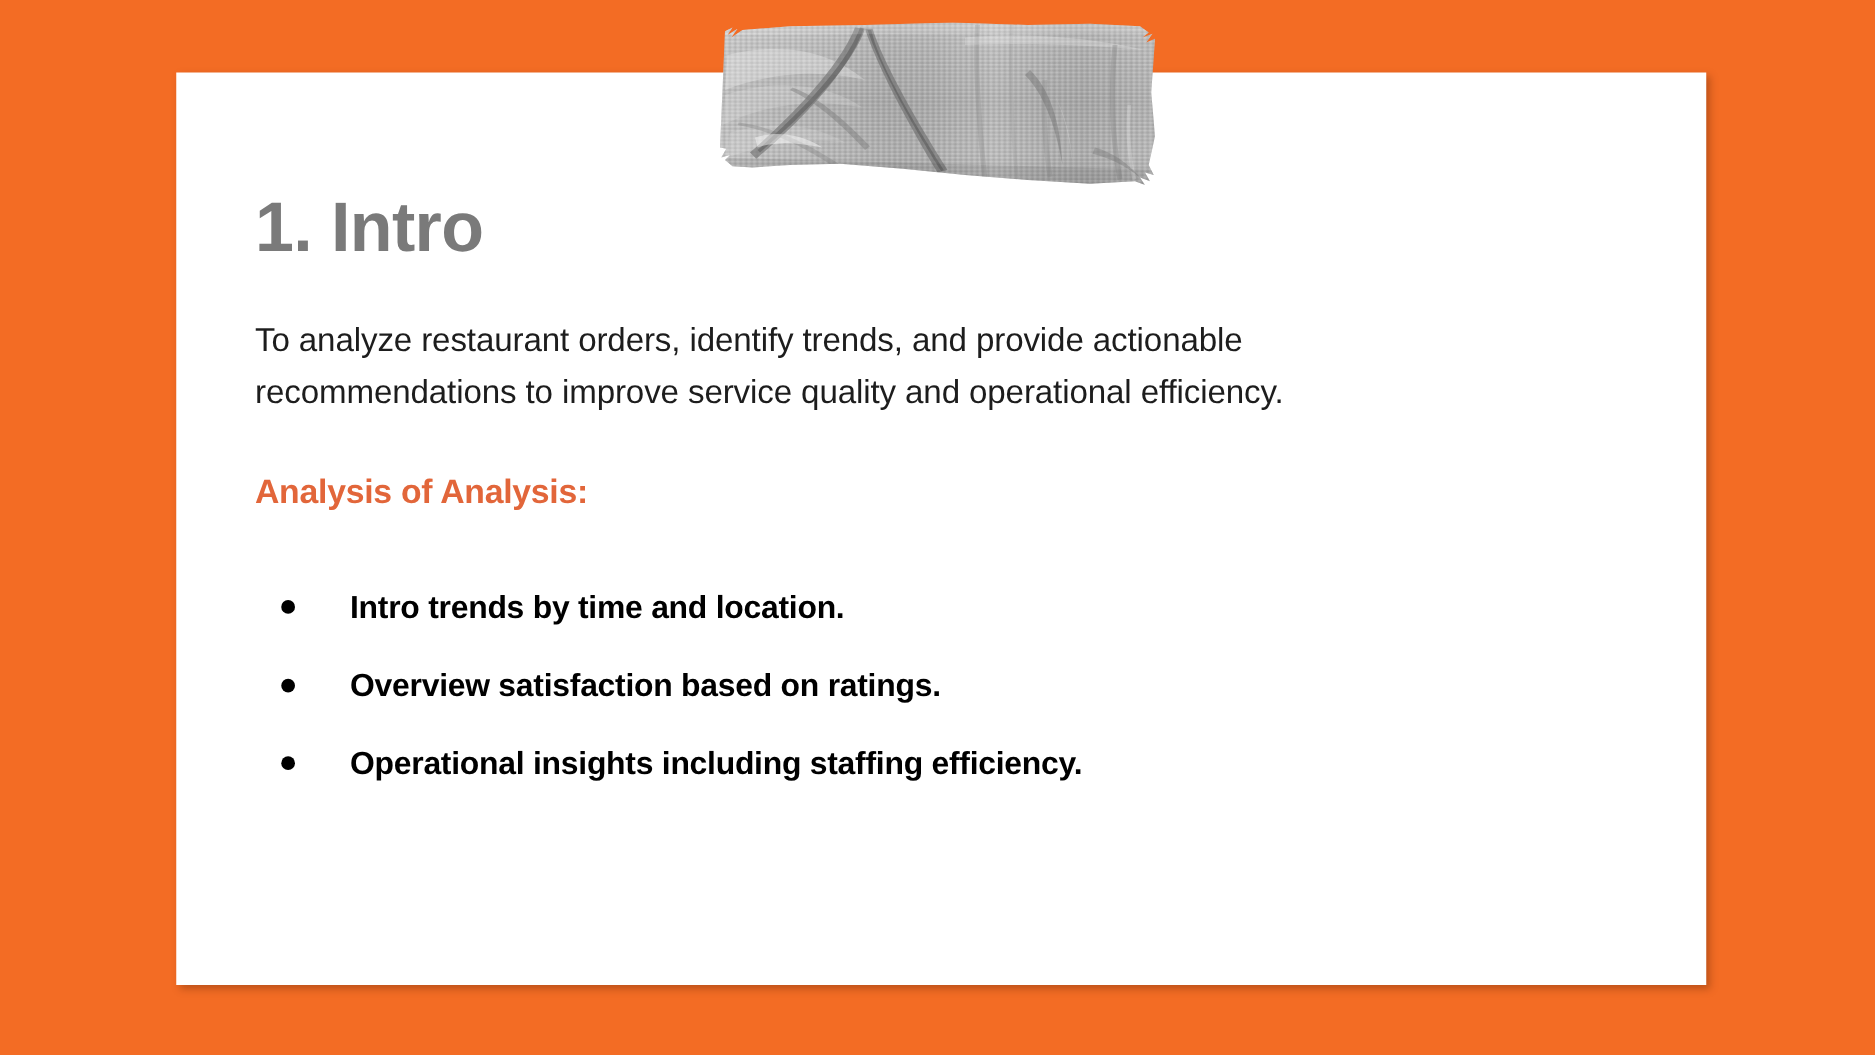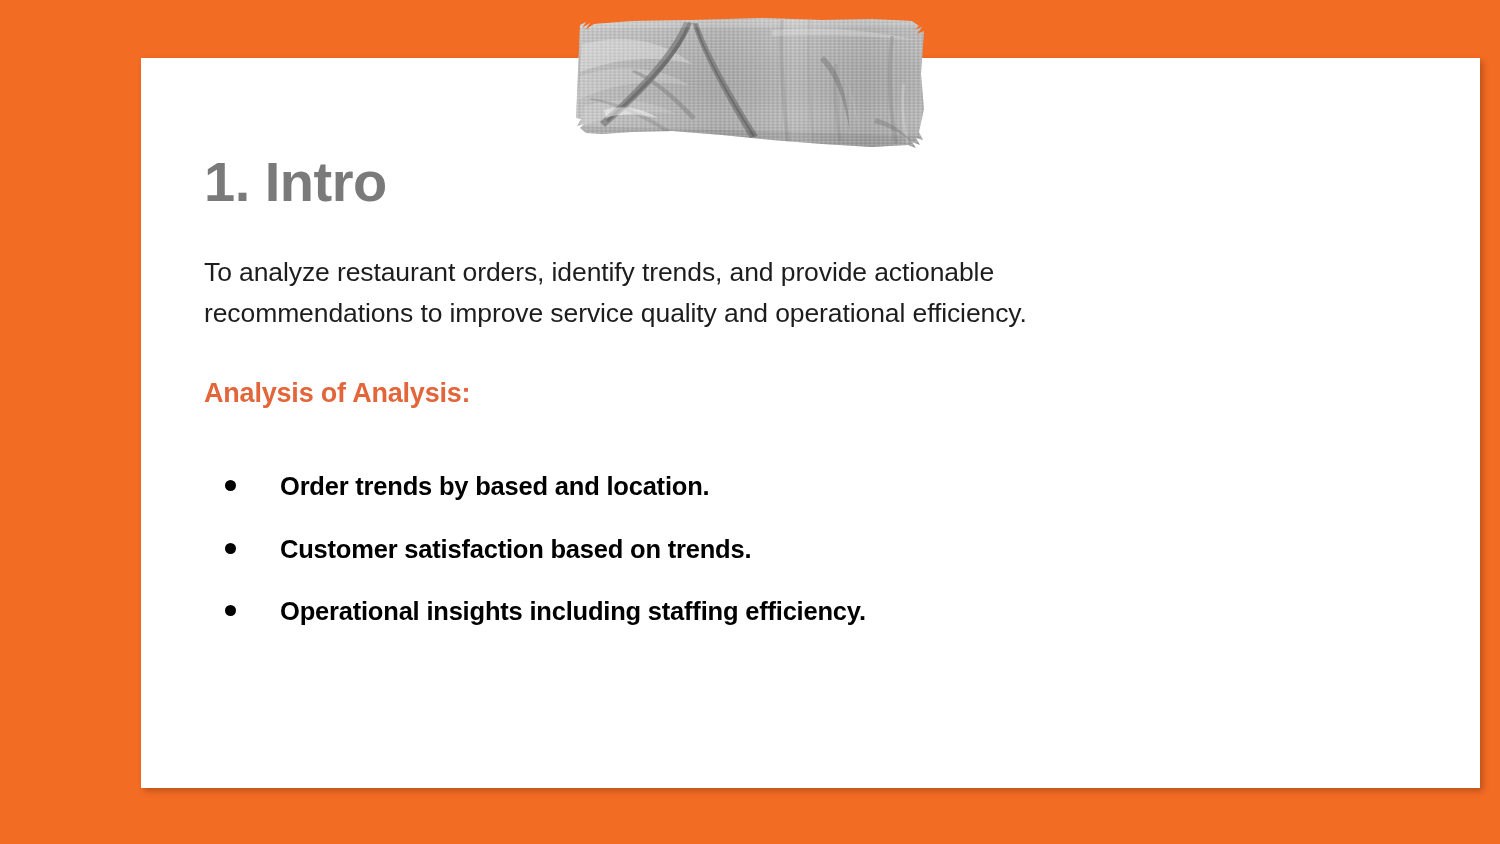--- a/index.html
+++ b/index.html
@@ -20,21 +20,21 @@
     width: 1500px;
     height: 844px;
     background: #f36c24;
   }
 
   
   .card {
     position: absolute;
     left: 141px;
     top: 58px;
-    width: 1339px;
+    width: 1224px;
     height: 730px;
     background: #ffffff;
     box-shadow: 3px 3px 6px rgba(90, 35, 10, 0.35);
   }
 
   .card-inner {
     position: absolute;
     left: 63px;
     top: 95px;
     width: 1080px;
@@ -117,25 +117,25 @@
 
       <h1 class="slide-title">1. Intro</h1>
 
       <p class="intro-paragraph">To analyze restaurant orders, identify trends, and provide actionable recommendations to improve service quality and operational efficiency.</p>
 
       <p class="section-heading">Analysis of Analysis:</p>
 
       <ul class="bullet-list">
         <li class="bullet-item">
           <span class="bullet-marker"></span>
-          <span>Order trends by based and location.</span>
+          <span>Intro trends by time and location.</span>
         </li>
         <li class="bullet-item">
           <span class="bullet-marker"></span>
-          <span>Customer satisfaction based on trends.</span>
+          <span>Overview satisfaction based on ratings.</span>
         </li>
         <li class="bullet-item">
           <span class="bullet-marker"></span>
           <span>Operational insights including staffing efficiency.</span>
         </li>
       </ul>
 
     </div>
   </div>
 

